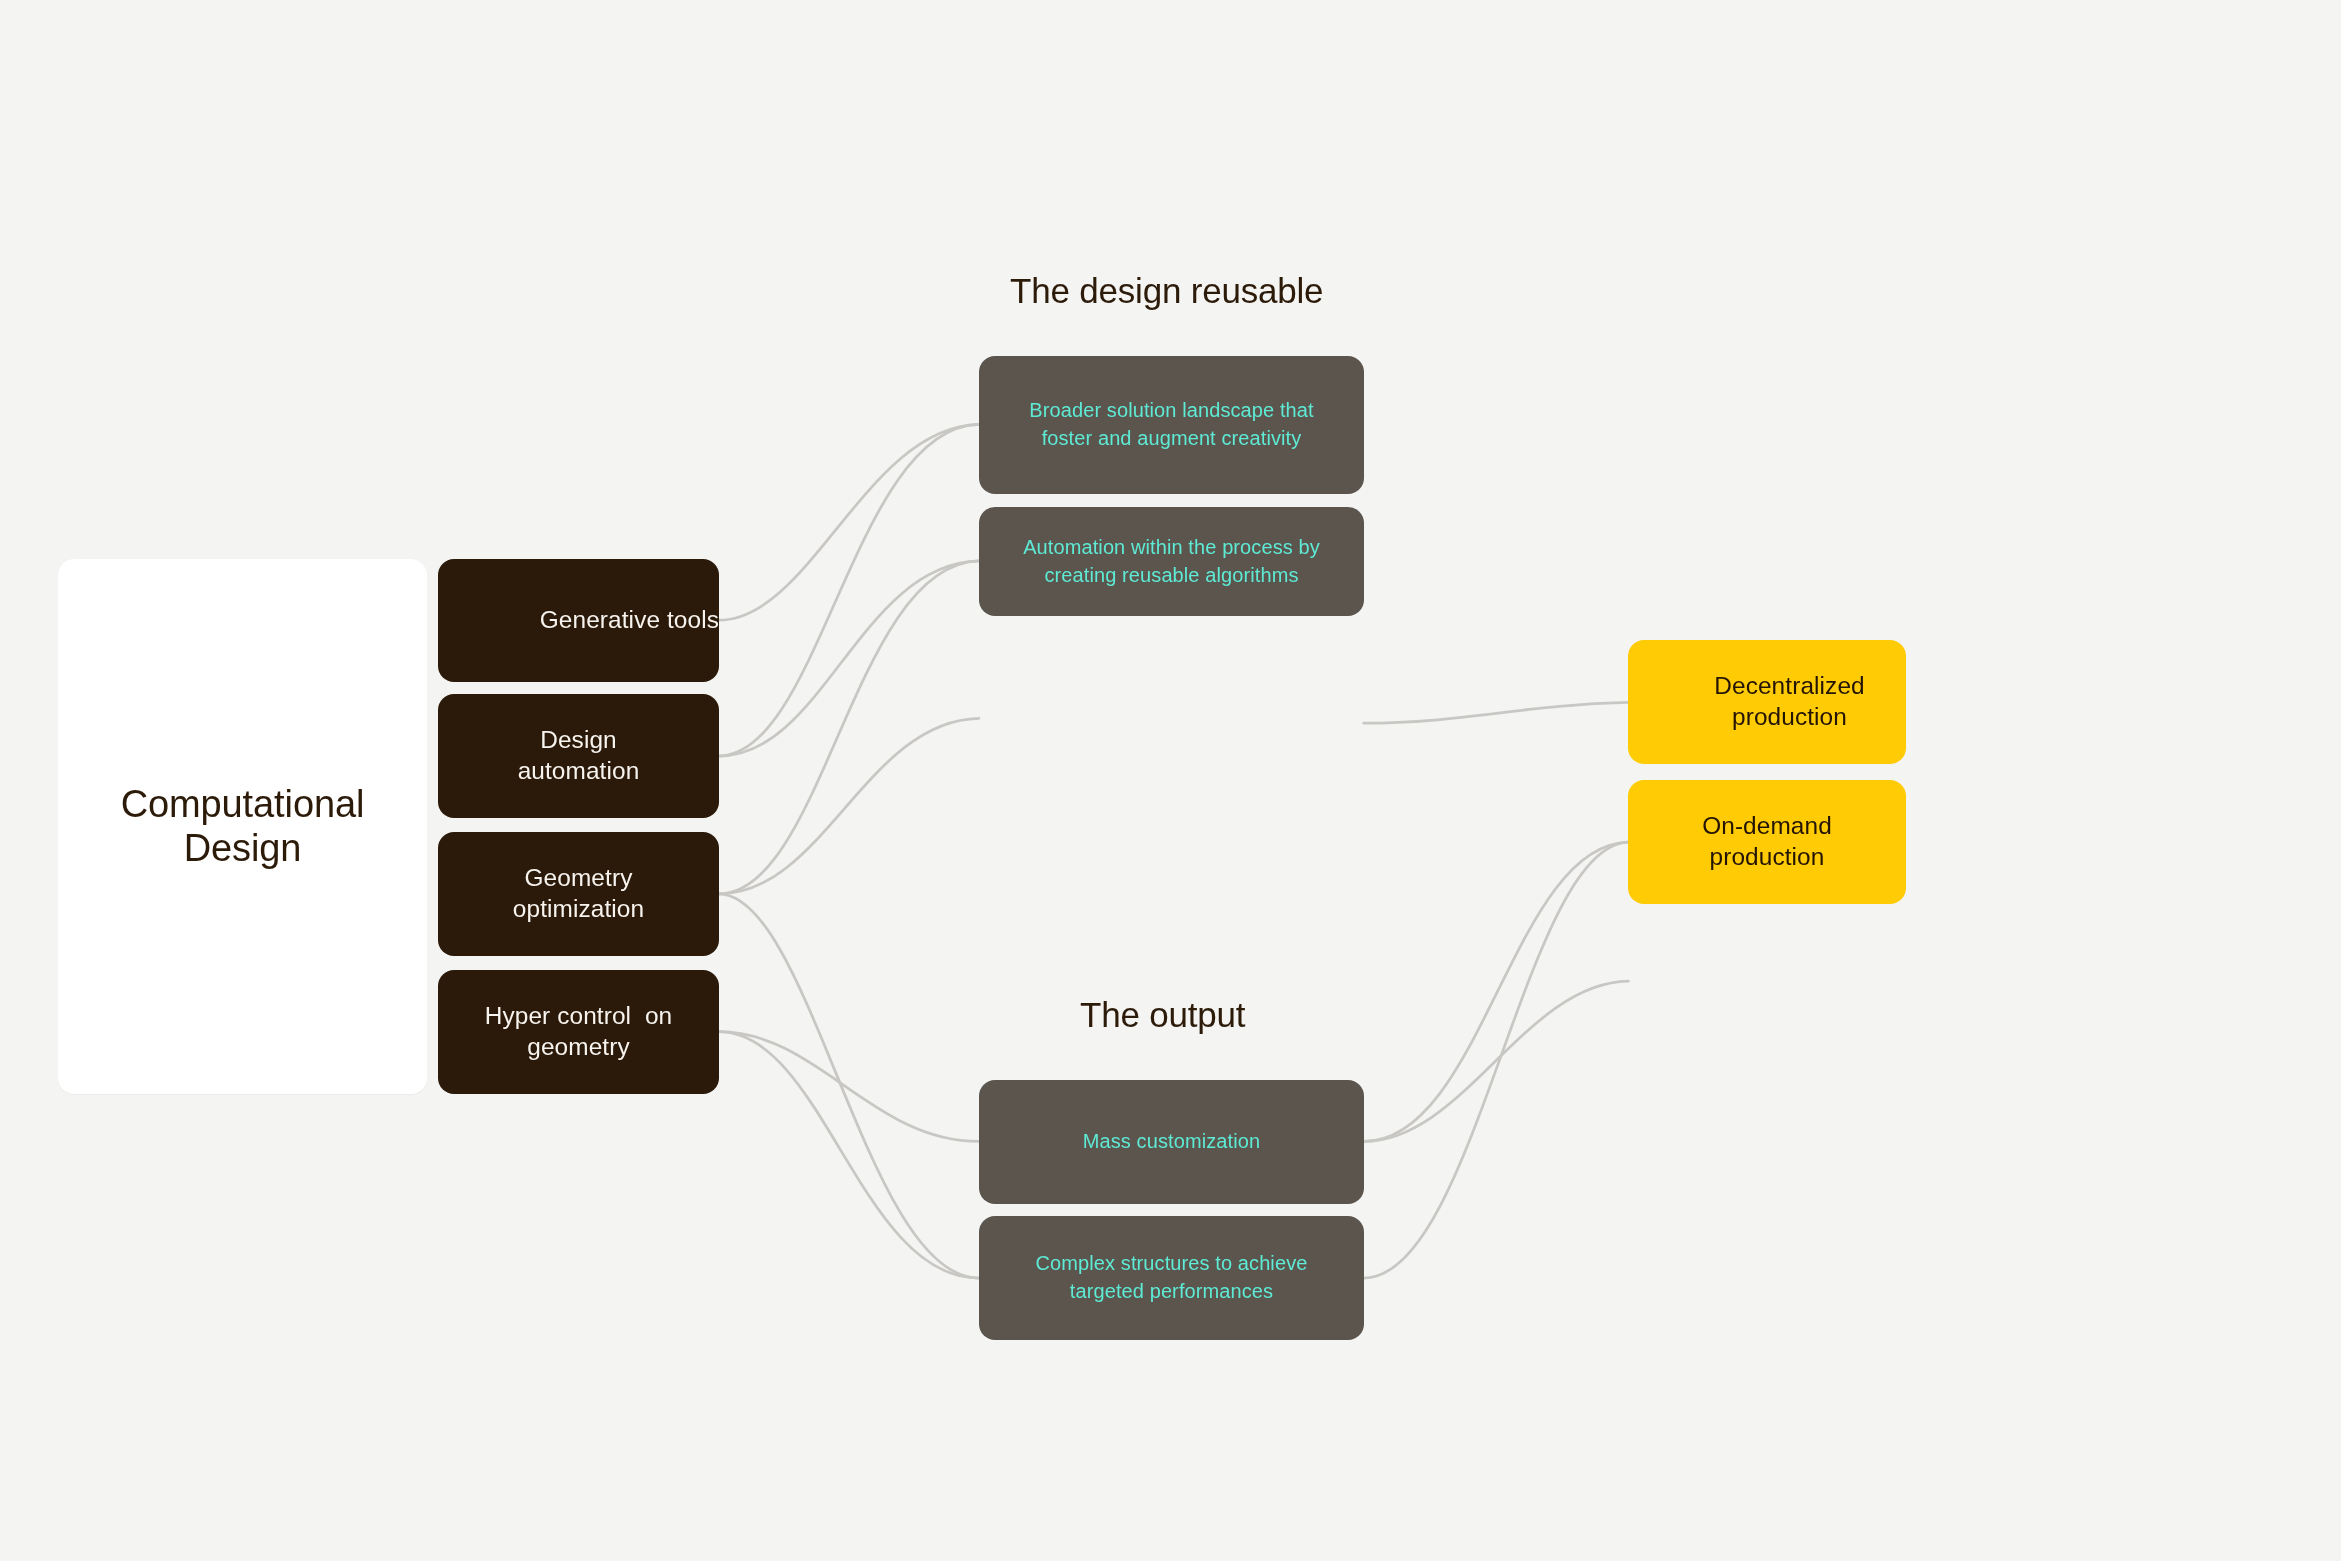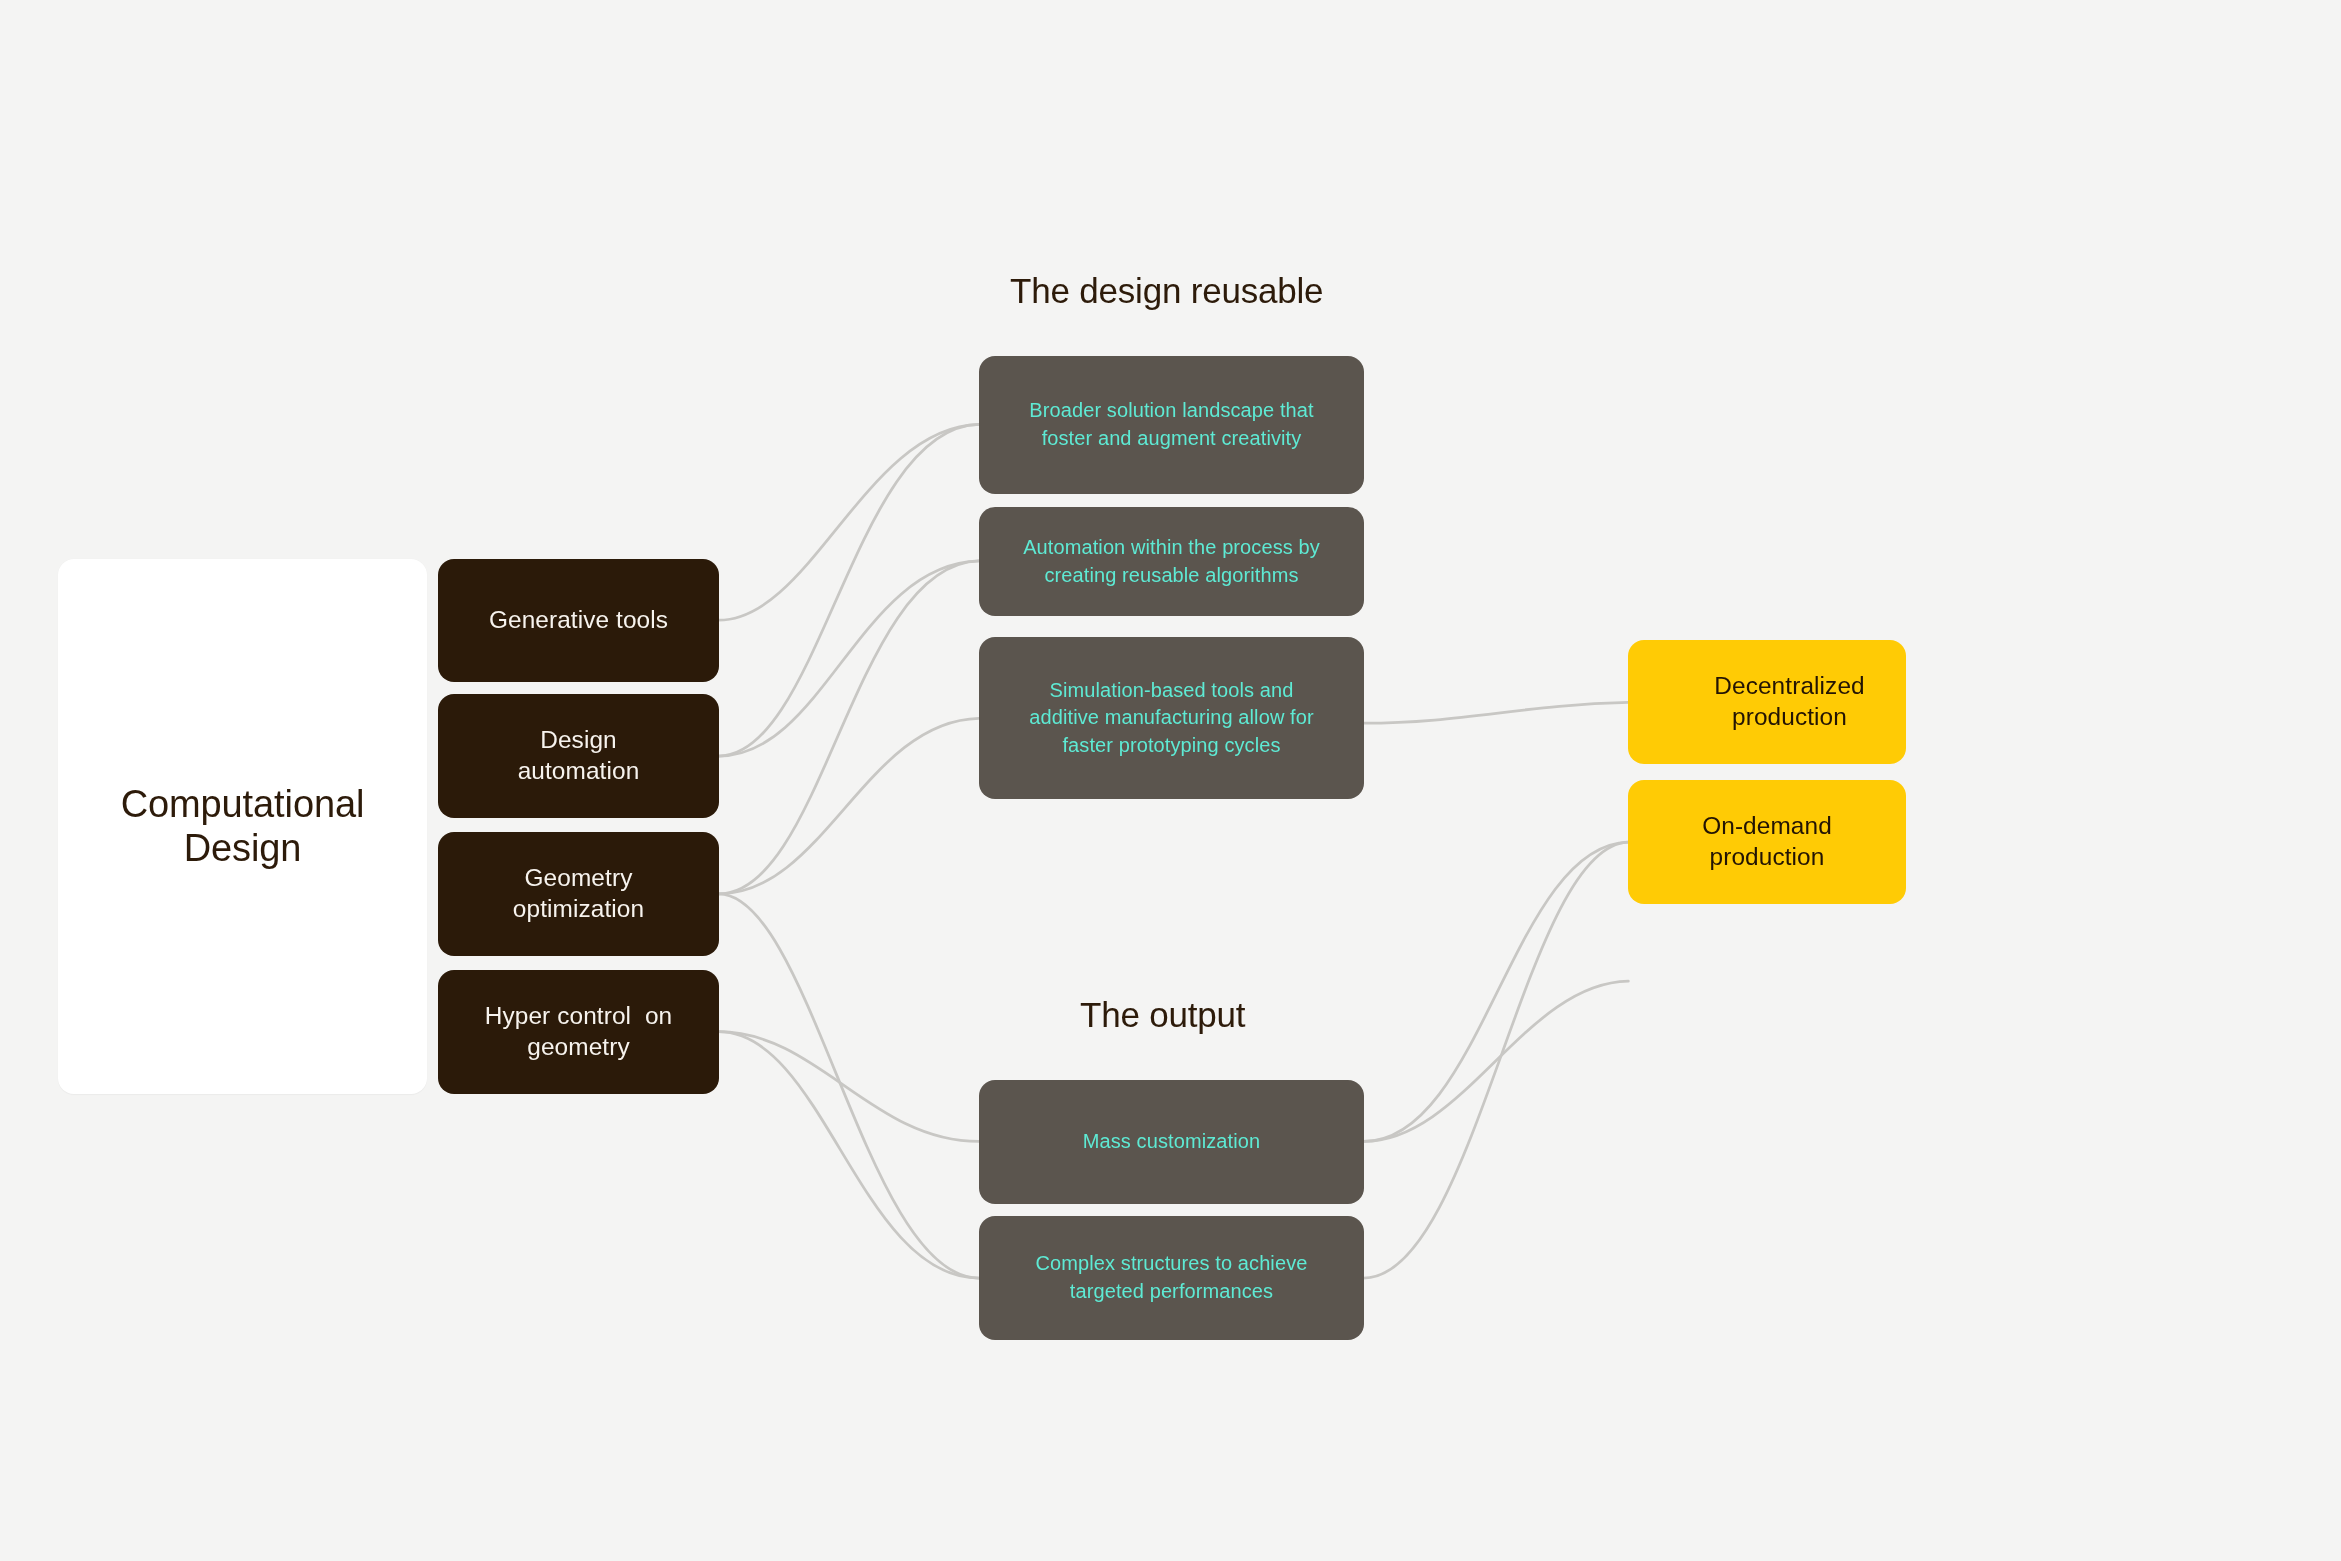--- a/index.html
+++ b/index.html
@@ -129,21 +129,21 @@
     <path d="M2236,1872 C2400,1872 2500,1612 2670,1609"></path>
 
     <path d="M2236,2096 C2420,2096 2500,1385 2670,1381"></path>
   </svg>
 
   <div class="node card-white" style="left:58px; top:559px; width:369px; height:535px;">
     <span class="node-label">Computational
 Design</span>
   </div>
 
-  <div class="node card-brown" style="left:438px; top:559px; width:281px; height:123px;">
+  <div class="node card-brown" style="left:438px; top:559px; width:281px; height:123px;justify-content:flex-end;">
     <span class="node-label">Generative tools</span>
   </div>
 
   <div class="node card-brown" style="left:438px; top:694px; width:281px; height:124px;">
     <span class="node-label">Design
 automation</span>
   </div>
 
   <div class="node card-brown" style="left:438px; top:832px; width:281px; height:124px;">
     <span class="node-label">Geometry
@@ -162,25 +162,20 @@
   <div class="node card-gray" style="left:979px; top:356px; width:385px; height:138px;">
     <span class="node-label">Broader solution landscape that
 foster and augment creativity</span>
   </div>
 
   <div class="node card-gray" style="left:979px; top:507px; width:385px; height:109px;">
     <span class="node-label">Automation within the process by
 creating reusable algorithms</span>
   </div>
 
-  <div class="node card-gray" style="left:979px; top:637px; width:385px; height:162px;">
-    <span class="node-label">Simulation-based tools and
-additive manufacturing allow for
-faster prototyping cycles</span>
-  </div>
 
   <div class="group-heading" style="left:1080px; top:997px;">
     <span>The output</span>
   </div>
 
   <div class="node card-gray" style="left:979px; top:1080px; width:385px; height:124px;">
     <span class="node-label">Mass customization</span>
   </div>
 
   <div class="node card-gray" style="left:979px; top:1216px; width:385px; height:124px;">

